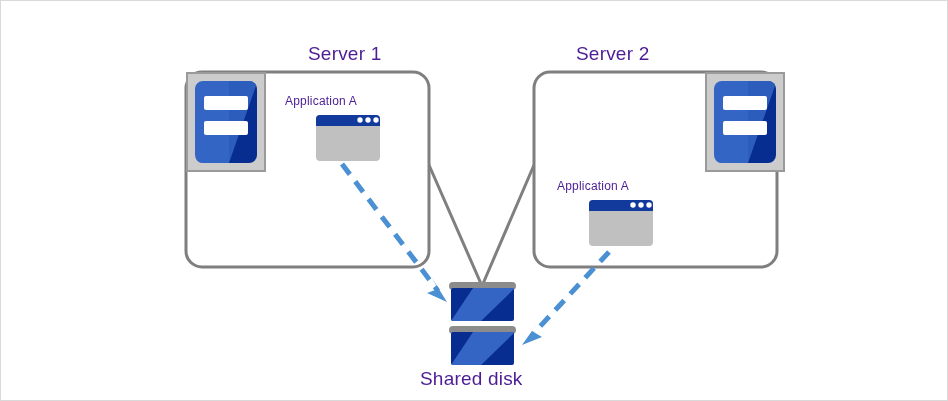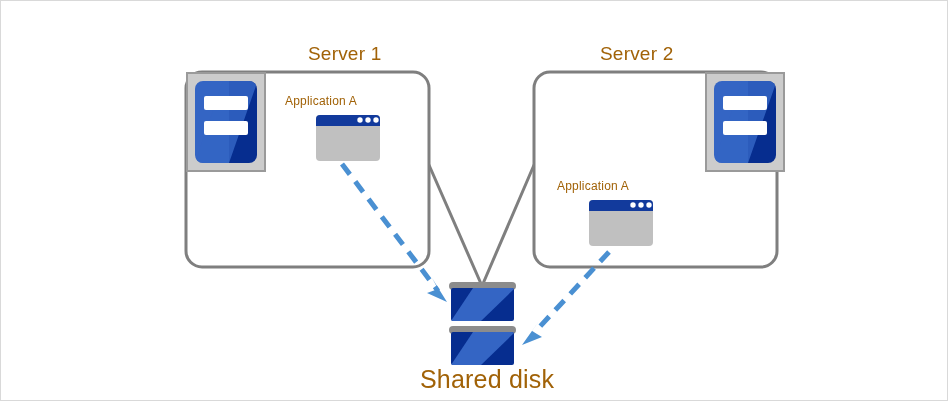--- a/index.html
+++ b/index.html
@@ -21,29 +21,29 @@
   }
   .svg-layer {
     position: absolute;
     left: 0;
     top: 0;
     width: 948px;
     height: 401px;
   }
   .label {
     position: absolute;
-    color: #a16207;
+    color: #4c1d95;
     font-size: 19px;
     line-height: 22px;
     white-space: nowrap;
     letter-spacing: 0.2px;
   }
   .server-title { font-size: 19px; }
   .app-title { font-size: 12px; }
-  .disk-title { font-size: 25px; }
+  .disk-title { font-size: 19px; }
 </style>
 </head>
 <body>
 
 <div id="canvas">
 
   <svg class="svg-layer" viewBox="0 0 948 401">
     <defs>
       <linearGradient id="iconGrad" x1="0" y1="0" x2="1" y2="0">
         <stop offset="0%" stop-color="#3465c4"></stop>
@@ -127,21 +127,21 @@
       <line x1="341" y1="163" x2="437" y2="290" stroke="#4a90d2" stroke-width="5" stroke-dasharray="13 9" stroke-linecap="butt"></line>
       <polygon points="446,301 426,292 437,288 431,277" fill="#4a90d2"></polygon>
 
       <line x1="608" y1="251" x2="533" y2="332" stroke="#4a90d2" stroke-width="5" stroke-dasharray="13 9" stroke-linecap="butt"></line>
       <polygon points="521,344 541,336 531,330 538,320" fill="#4a90d2"></polygon>
     </g>
   </svg>
 
   <div class="label server-title" style="left:307px; top:42px;">Server 1</div>
 
-  <div class="label server-title" style="left:575px; top:42px;margin-left:24px;">Server 2</div>
+  <div class="label server-title" style="left:575px; top:42px;">Server 2</div>
 
   <div class="label app-title" style="left:284px; top:89px;">Application A</div>
 
   <div class="label app-title" style="left:556px; top:174px;">Application A</div>
 
   <div class="label disk-title" style="left:419px; top:367px;">Shared disk</div>
 
 </div>
 
 </body></html>

